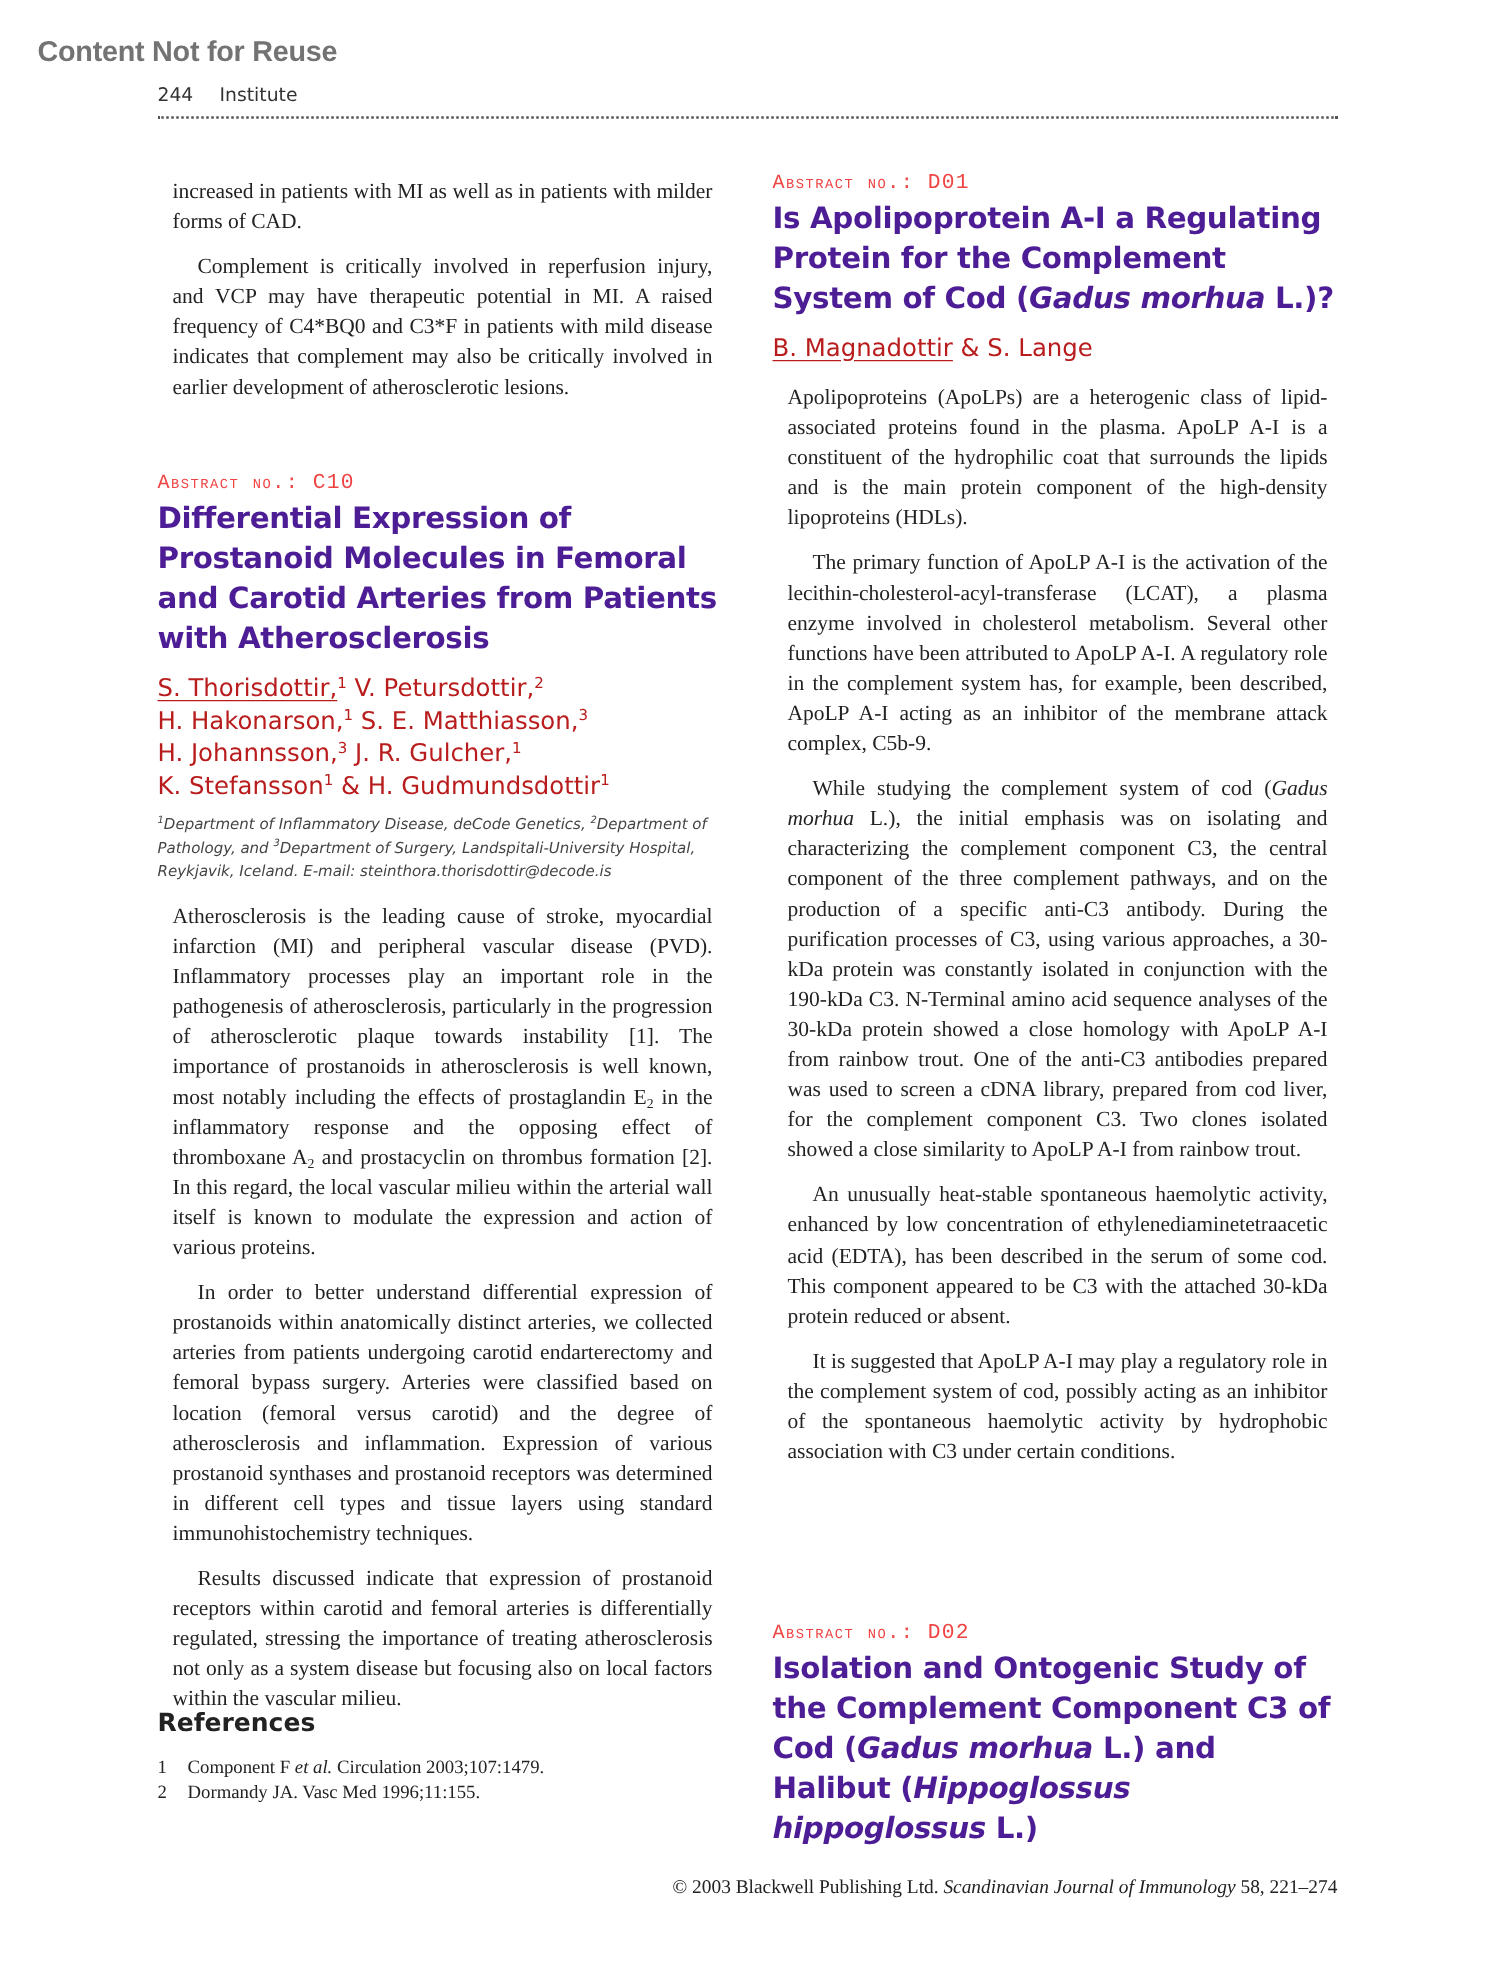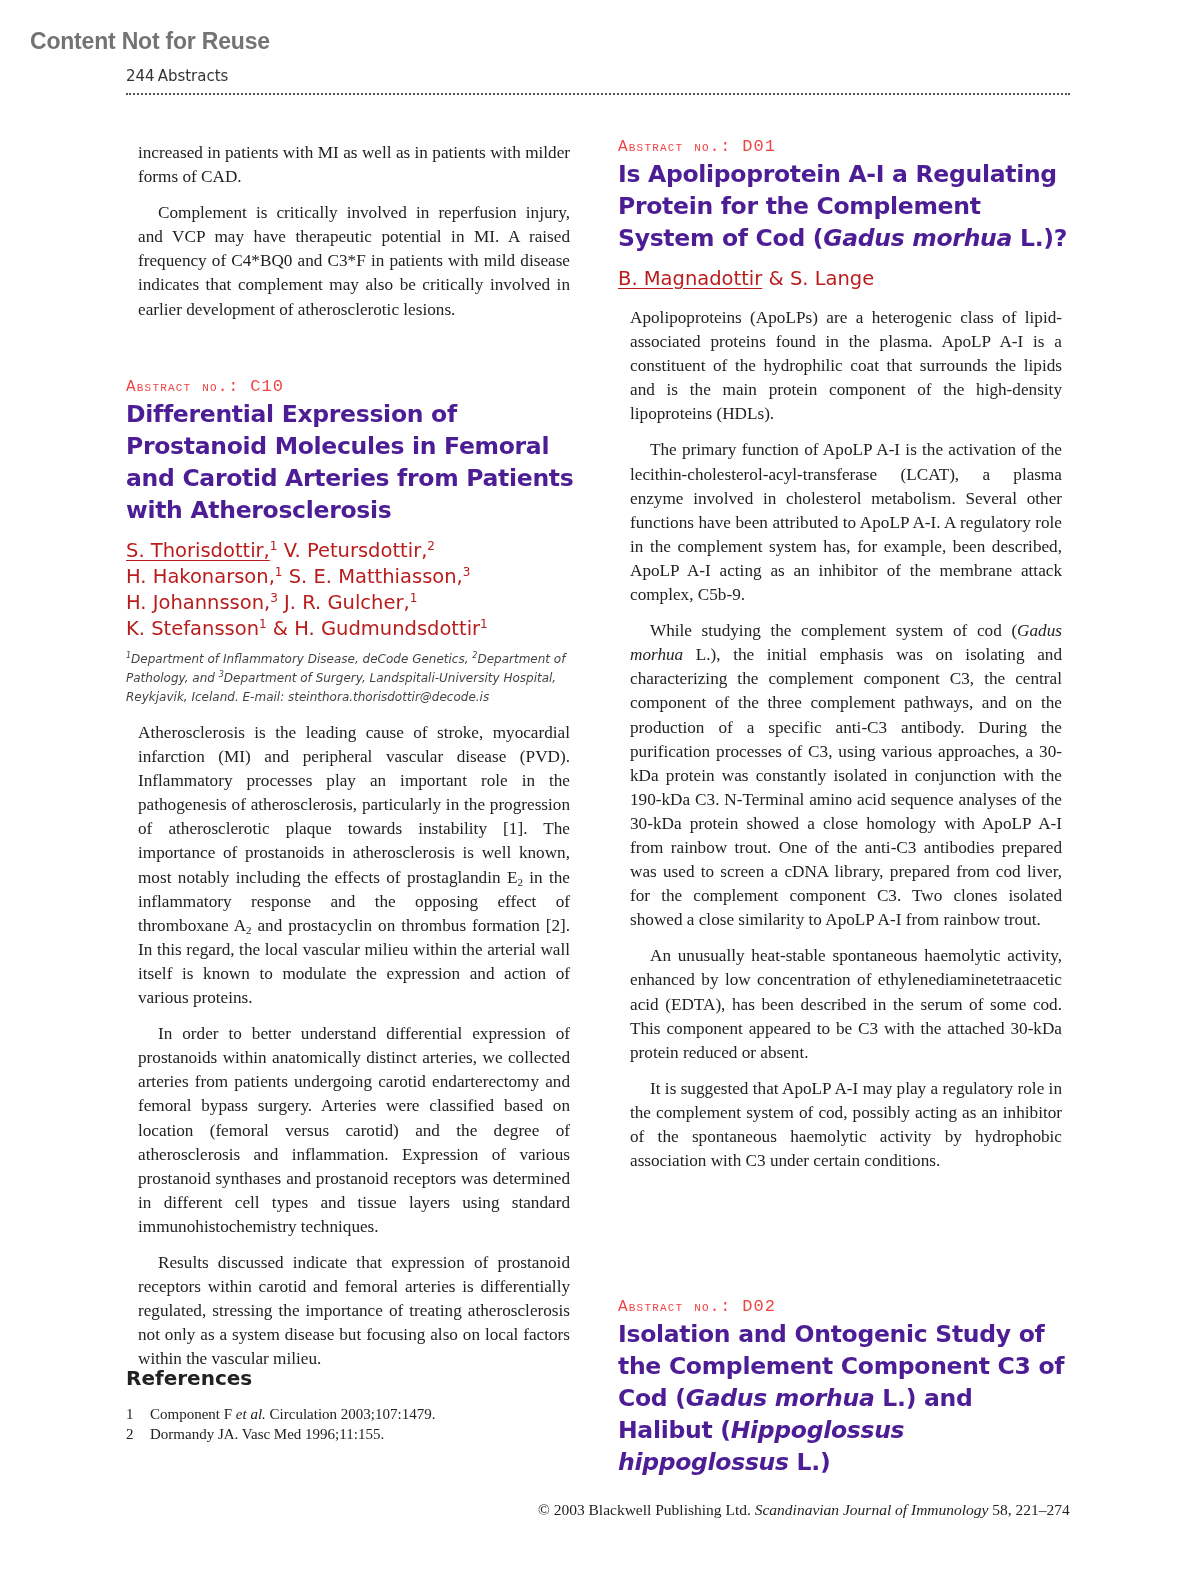--- a/index.html
+++ b/index.html
@@ -1,19 +1,19 @@
 <!DOCTYPE html>
 <html><head>
 <meta charset="utf-8">
 <style>
   html, body { margin: 0; padding: 0; background: #ffffff; }
   body { width: 1200px; height: 1577px; position: relative; overflow: hidden; color: #222; }
   .watermark { position: absolute; left: 30px; top: 28px; font-family: "Liberation Sans", sans-serif; font-size: 23px; color: #737373; letter-spacing: -0.2px; font-weight: bold; }
   .running-head { position: absolute; left: 126px; top: 67px; font-family: "DejaVu Sans", sans-serif; font-size: 15px; color: #333; }
-  .running-head .pg { margin-right: 3px; }
+  .running-head .pg { margin-right: 21px; }
   .rule { position: absolute; left: 126px; top: 93px; width: 944px; border-top: 2px dotted #555; }
   .col { position: absolute; width: 456px; }
   .col-left { left: 126px; }
   .col-right { left: 618px; }
   .serif { font-family: "Liberation Serif", serif; font-size: 17.2px; line-height: 24.1px; text-align: justify; color: #222; }
   .serif p { margin: 12px; text-indent: 20px; }
   .serif p.noindent { text-indent: 0; }
   .absno { font-family: Liberation Mono, monospace; font-size: 16px; letter-spacing: 1.2px; color: #ef4444; font-variant: small-caps; }
   .absno .code { font-size: 17px; letter-spacing: 1px; font-variant: normal; }
   .atitle { font-family: "DejaVu Sans", sans-serif; font-size: 23.5px; line-height: 32px; font-weight: bold; color: #4c1d95; letter-spacing: -0.3px; margin-top: 2px; }
@@ -30,21 +30,21 @@
   .footer { position: absolute; left: 538px; top: 1501px; font-family: "Liberation Serif", serif; font-size: 15.5px; color: #222; }
   .footer i { font-style: italic; }
   sub { font-size: 11px; vertical-align: -3px; line-height: 0; }
 </style>
 </head>
 <body>
 
 <div class="watermark">Content Not for Reuse</div>
 
 <div class="running-head">
-  <span class="pg">244</span><span>Abstracts</span>
+  <span class="pg">244</span><span>Institute</span>
 </div>
 <div class="rule"></div>
 
 <div class="col col-left" style="top:129px;">
   <div class="serif">
     <p class="noindent">increased in patients with MI as well as in patients with milder forms of CAD.</p>
     <p>Complement is critically involved in reperfusion injury, and VCP may have therapeutic potential in MI. A raised frequency of C4*BQ0 and C3*F in patients with mild disease indicates that complement may also be critically involved in earlier development of atherosclerotic lesions.</p>
   </div>
 </div>
 

